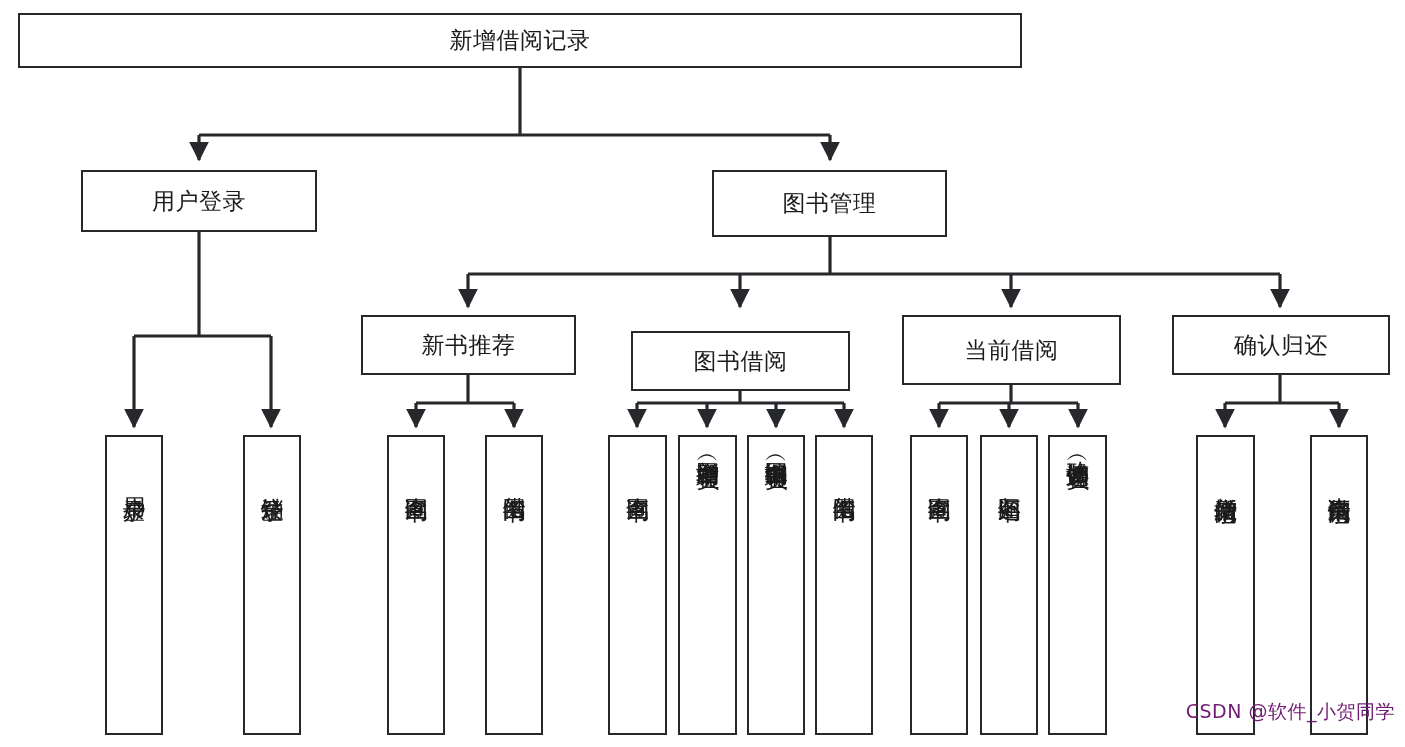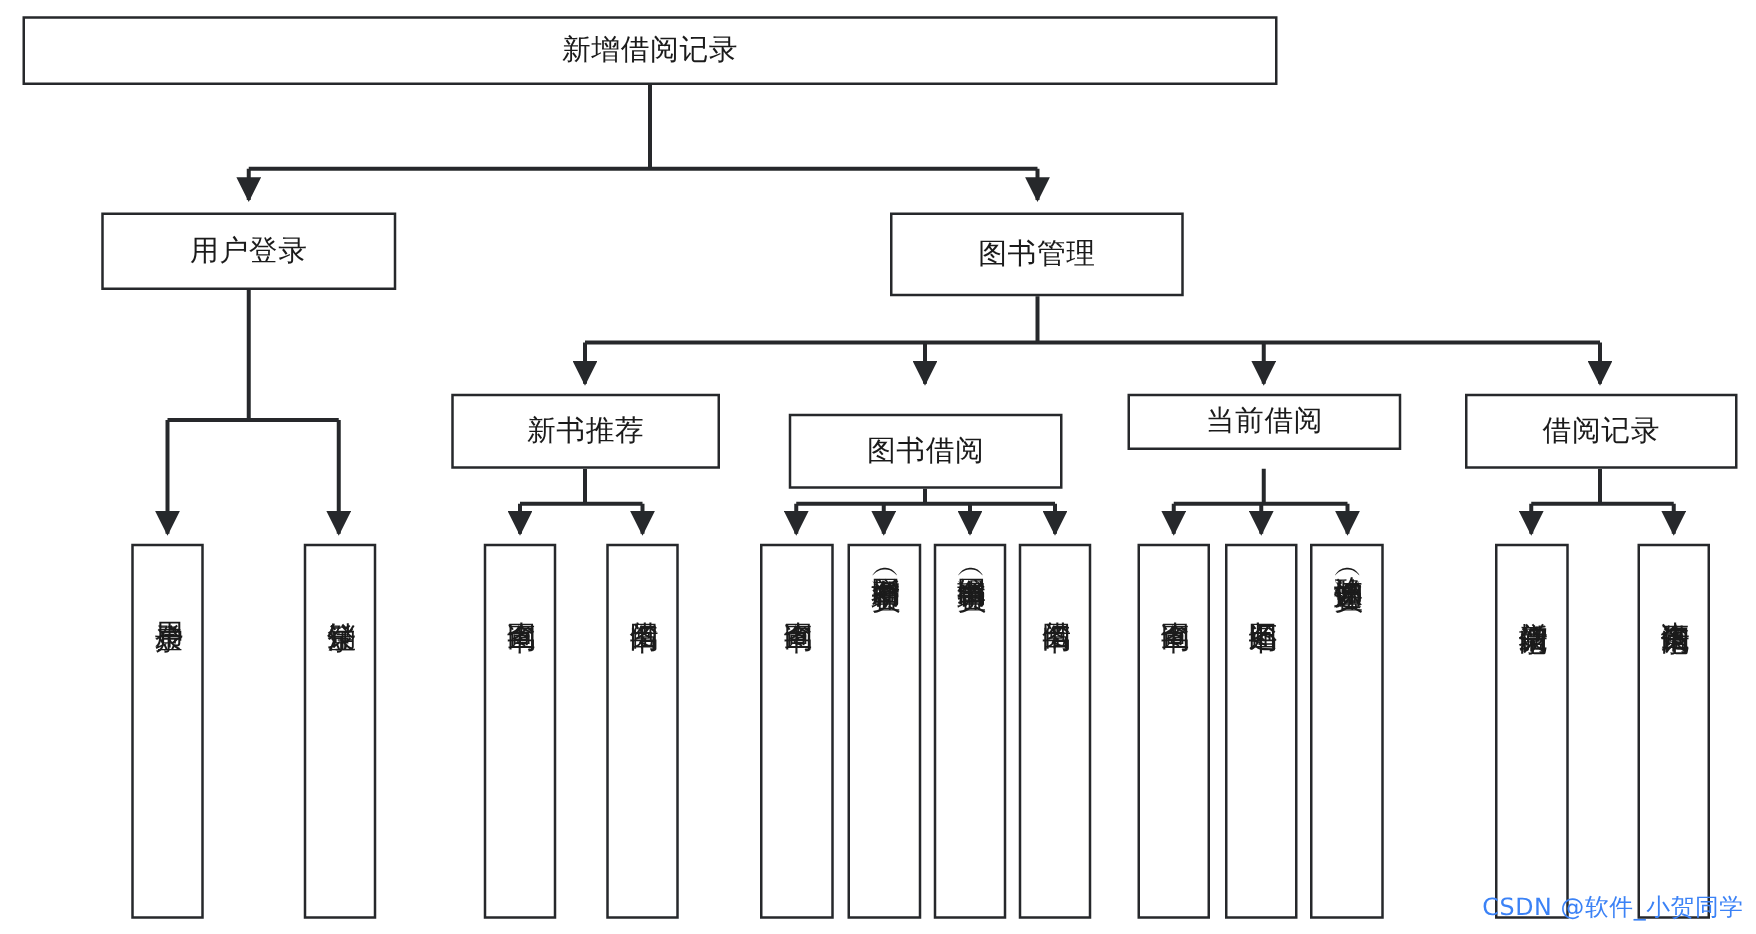--- a/index.html
+++ b/index.html
@@ -57,23 +57,23 @@
     letter-spacing: 1px;
     margin: 0 auto;
     white-space: nowrap;
   }
   .node.vertical.mid .node-label { margin-top: 42px; }
   .node.vertical.top .node-label { margin-top: 6px; }
 
   #watermark {
     position: absolute;
     right: 10px;
-    bottom: 8px;
+    bottom: 22px;
     font-size: 19px;
-    color: #3b82f6;
+    color: #701a75;
     white-space: nowrap;
     letter-spacing: 0.5px;
     user-select: none;
   }
 </style>
 </head>
 <body>
 
 <div id="canvas">
 
@@ -138,25 +138,25 @@
   <div class="node horizontal" style="left:712px; top:170px; width:235px; height:67px;">
     <span class="node-label">图书管理</span>
   </div>
 
   <div class="node horizontal" style="left:361px; top:315px; width:215px; height:60px;">
     <span class="node-label">新书推荐</span>
   </div>
   <div class="node horizontal" style="left:631px; top:331px; width:219px; height:60px;">
     <span class="node-label">图书借阅</span>
   </div>
-  <div class="node horizontal" style="left:902px; top:315px; width:219px; height:45px;">
+  <div class="node horizontal" style="left:902px; top:315px; width:219px; height:70px;">
     <span class="node-label">当前借阅</span>
   </div>
   <div class="node horizontal" style="left:1172px; top:315px; width:218px; height:60px;">
-    <span class="node-label">借阅记录</span>
+    <span class="node-label">确认归还</span>
   </div>
 
   <div class="node vertical mid" style="left:105px; top:435px; width:58px; height:300px;">
     <span class="node-label">用户登录</span>
   </div>
   <div class="node vertical mid" style="left:243px; top:435px; width:58px; height:300px;">
     <span class="node-label">注销登录</span>
   </div>
 
   <div class="node vertical mid" style="left:387px; top:435px; width:58px; height:300px;">

